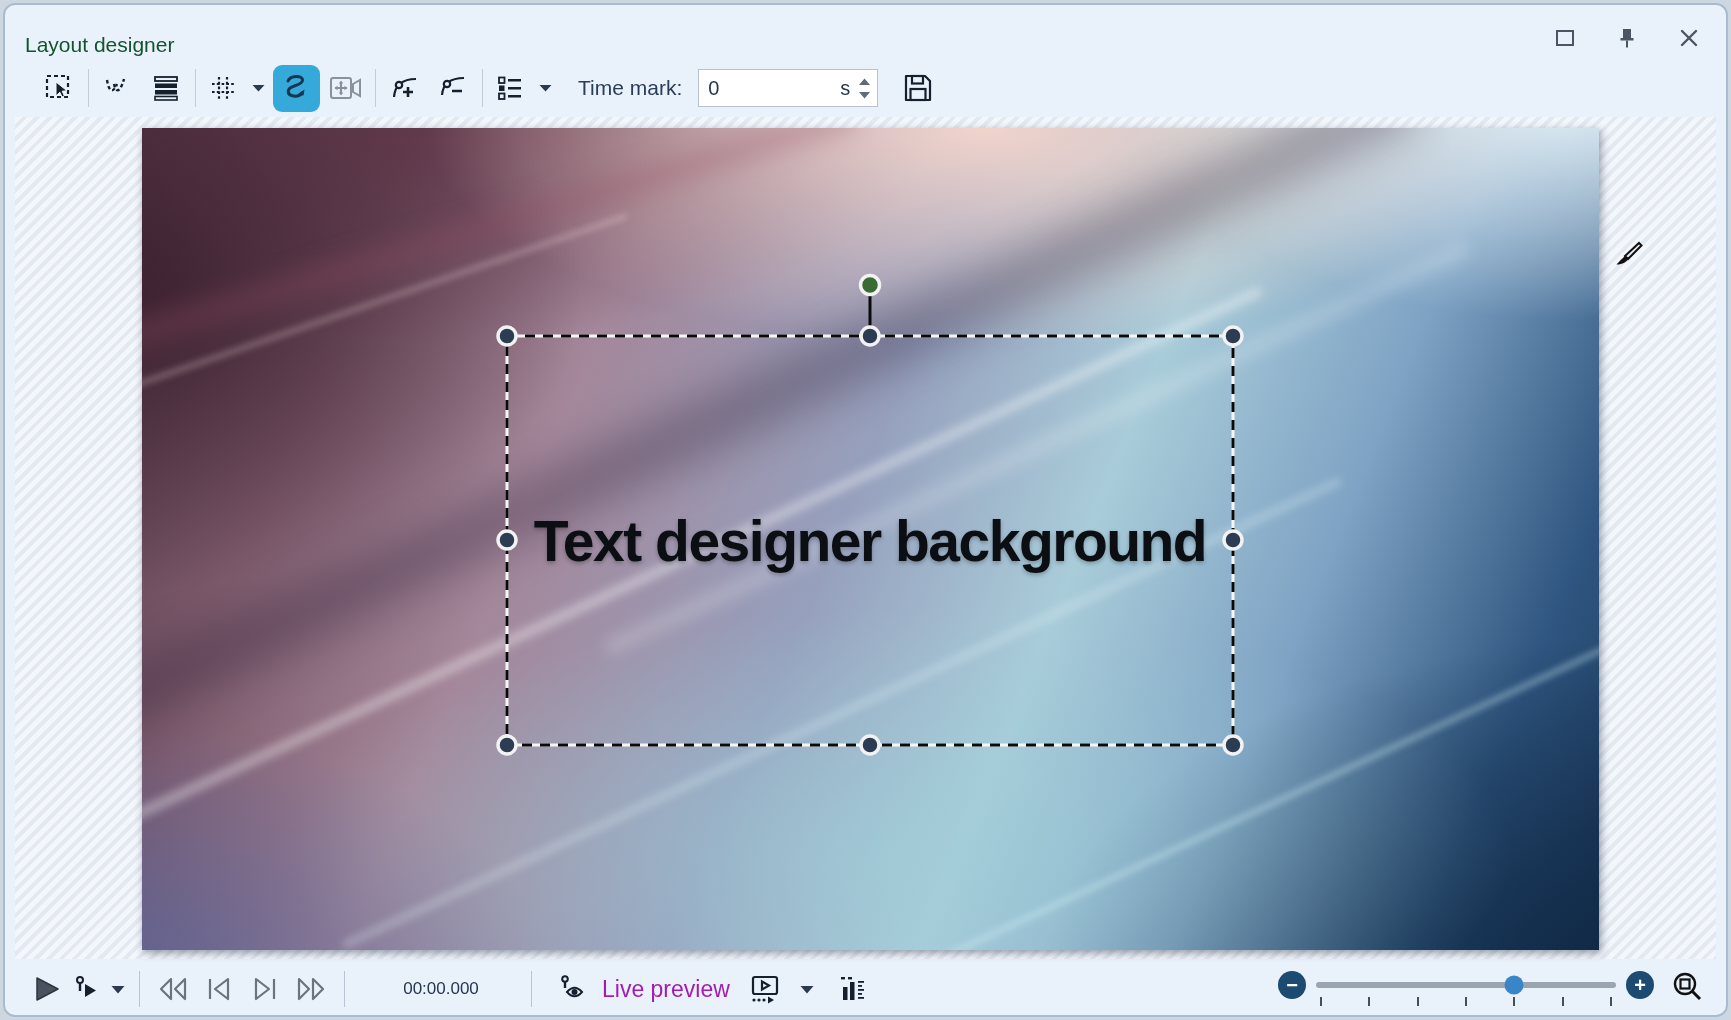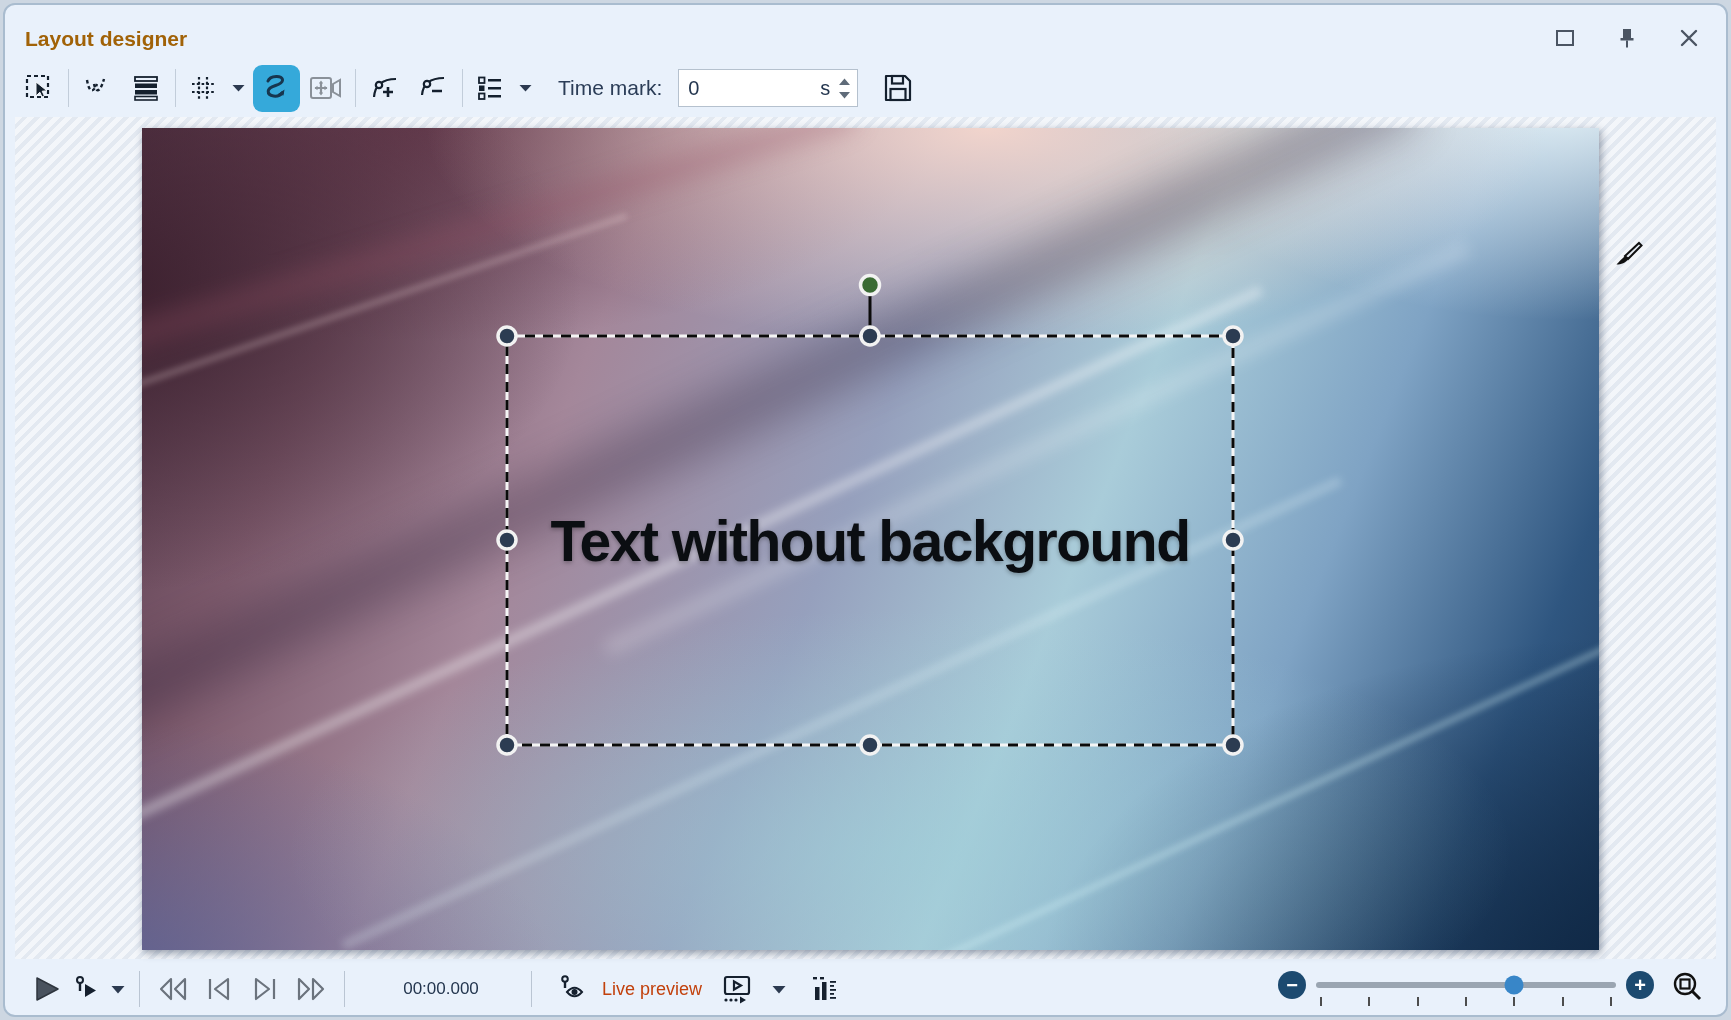--- a/index.html
+++ b/index.html
@@ -2,26 +2,26 @@
 <html><head>
 <meta charset="utf-8">
 <style>
   * { margin:0; padding:0; box-sizing:border-box; }
   html,body { width:1731px; height:1020px; background:#cdd7e2; font-family:"Liberation Sans", sans-serif; overflow:hidden; }
   .page { position:relative; width:1731px; height:1020px; }
   .window { position:absolute; inset:3px; background:#e9f1fb; border:2px solid #a9bccf; border-radius:12px; overflow:hidden; }
 
   
   .titlebar { position:absolute; left:0; top:0; right:0; height:56px; }
-  .tb-title { position:absolute; left:20px; top:22px; font-size:21px; font-weight:bold; color:#a16207; }
+  .tb-title { position:absolute; left:20px; top:28px; font-size:21px; font-weight:normal; color:#14532d; }
   .win-controls { position:absolute; right:24px; top:20px; display:flex; gap:36px; }
   .wc-btn { width:26px; height:26px; display:flex; align-items:center; justify-content:center; cursor:pointer; }
 
   
-  .toolbar { position:absolute; left:12px; top:58px; height:50px; display:flex; align-items:center; gap:4px; }
+  .toolbar { position:absolute; left:32px; top:58px; height:50px; display:flex; align-items:center; gap:4px; }
   .tbtn { width:44px; height:44px; display:flex; align-items:center; justify-content:center; border-radius:6px; }
   .tbtn.narrow { width:40px; }
   .tbtn.active { background:#35a9da; border-radius:9px; width:47px; height:47px; }
   .arrow-btn { width:22px; height:44px; display:flex; align-items:center; justify-content:center; }
   .tb-divider { width:1px; height:38px; background:#c2cdda; margin:0 3px; }
   .tb-label { font-size:21px; color:#2b3d57; margin-left:18px; white-space:nowrap; }
   .spinbox { margin-left:12px; width:180px; height:38px; background:#ffffff; border:1px solid #b5c1ce; display:flex; align-items:center; }
   .spin-input { flex:1; border:none; outline:none; font-size:20px; color:#24364f; padding-left:9px; font-family:"Liberation Sans", sans-serif; background:transparent; min-width:0; }
   .spin-unit { font-size:20px; color:#24364f; margin-right:8px; }
   .spinner { display:flex; flex-direction:column; justify-content:center; gap:5px; padding-right:6px; }
@@ -67,21 +67,21 @@
     display:flex; align-items:center; justify-content:center;
     font-size:57px; font-weight:bold; letter-spacing:-1.5px; color:#0b0e12;
     text-shadow:0 2px 4px rgba(0,0,0,.28); cursor:move; }
 
   
   .transport { position:absolute; left:20px; right:20px; bottom:0px; height:52px; display:flex; align-items:center; gap:4px; }
   .pbtn { width:42px; height:40px; display:flex; align-items:center; justify-content:center; }
   .pbtn.sm { width:34px; }
   .tr-divider { width:1px; height:36px; background:#bac5d3; margin:0 8px; }
   .time-display { width:132px; margin-left:18px; text-align:center; font-size:17px; color:#24364f; }
-  .lp-label { font-size:18px; color:#c2410c; margin-left:8px; white-space:nowrap; }
+  .lp-label { font-size:23px; color:#a21caf; margin-left:8px; white-space:nowrap; }
   .ml12 { margin-left:12px; } .ml14 { margin-left:14px; } .ml16 { margin-left:16px; } .ml20 { margin-left:20px; }
   .spacer { flex:1; }
 
   .zoomgrp { display:flex; align-items:flex-start; margin-top:0px; }
   .zbtn { width:28px; height:28px; border-radius:50%; background:#1c4a70; color:#ffffff; font-size:20px; font-weight:bold;
           display:flex; align-items:center; justify-content:center; line-height:1; cursor:pointer; margin-top:2px; }
   .slider { position:relative; width:300px; height:40px; margin:0 10px; }
   .track { position:absolute; left:0; right:0; top:13px; height:6px; border-radius:3px; background:#9aa5b1; cursor:pointer; }
   .thumb { position:absolute; top:16px; width:19px; height:19px; border-radius:50%; background:#3886c8; transform:translate(-50%,-50%); cursor:grab; }
   .ticks { position:absolute; left:4px; right:4px; top:28px; display:flex; justify-content:space-between; }
@@ -281,21 +281,21 @@
         <circle cx="20" cy="73" r="9" fill="#2c3c52" stroke="#f2f2f2" stroke-width="3.5"></circle>
         <circle cx="383" cy="73" r="9" fill="#2c3c52" stroke="#f2f2f2" stroke-width="3.5"></circle>
         <circle cx="746" cy="73" r="9" fill="#2c3c52" stroke="#f2f2f2" stroke-width="3.5"></circle>
         <circle cx="20" cy="277" r="9" fill="#2c3c52" stroke="#f2f2f2" stroke-width="3.5"></circle>
         <circle cx="746" cy="277" r="9" fill="#2c3c52" stroke="#f2f2f2" stroke-width="3.5"></circle>
         <circle cx="20" cy="482" r="9" fill="#2c3c52" stroke="#f2f2f2" stroke-width="3.5"></circle>
         <circle cx="383" cy="482" r="9" fill="#2c3c52" stroke="#f2f2f2" stroke-width="3.5"></circle>
         <circle cx="746" cy="482" r="9" fill="#2c3c52" stroke="#f2f2f2" stroke-width="3.5"></circle>
       </svg>
 
-      <div class="sel-text">Text without background</div>
+      <div class="sel-text">Text designer background</div>
     </div>
 
     <div class="brush">
       <svg width="30" height="30" viewBox="0 0 30 30">
         <path d="M26 2 L28.5 4.5 L15 18 L12 15 Z" fill="none" stroke="#111" stroke-width="2"></path>
         <path d="M12 15 L15 18 C13 22 8 23.5 3.5 23.5 C6 21 7.5 19 12 15 Z" fill="#111"></path>
       </svg>
     </div>
   </div>
 

